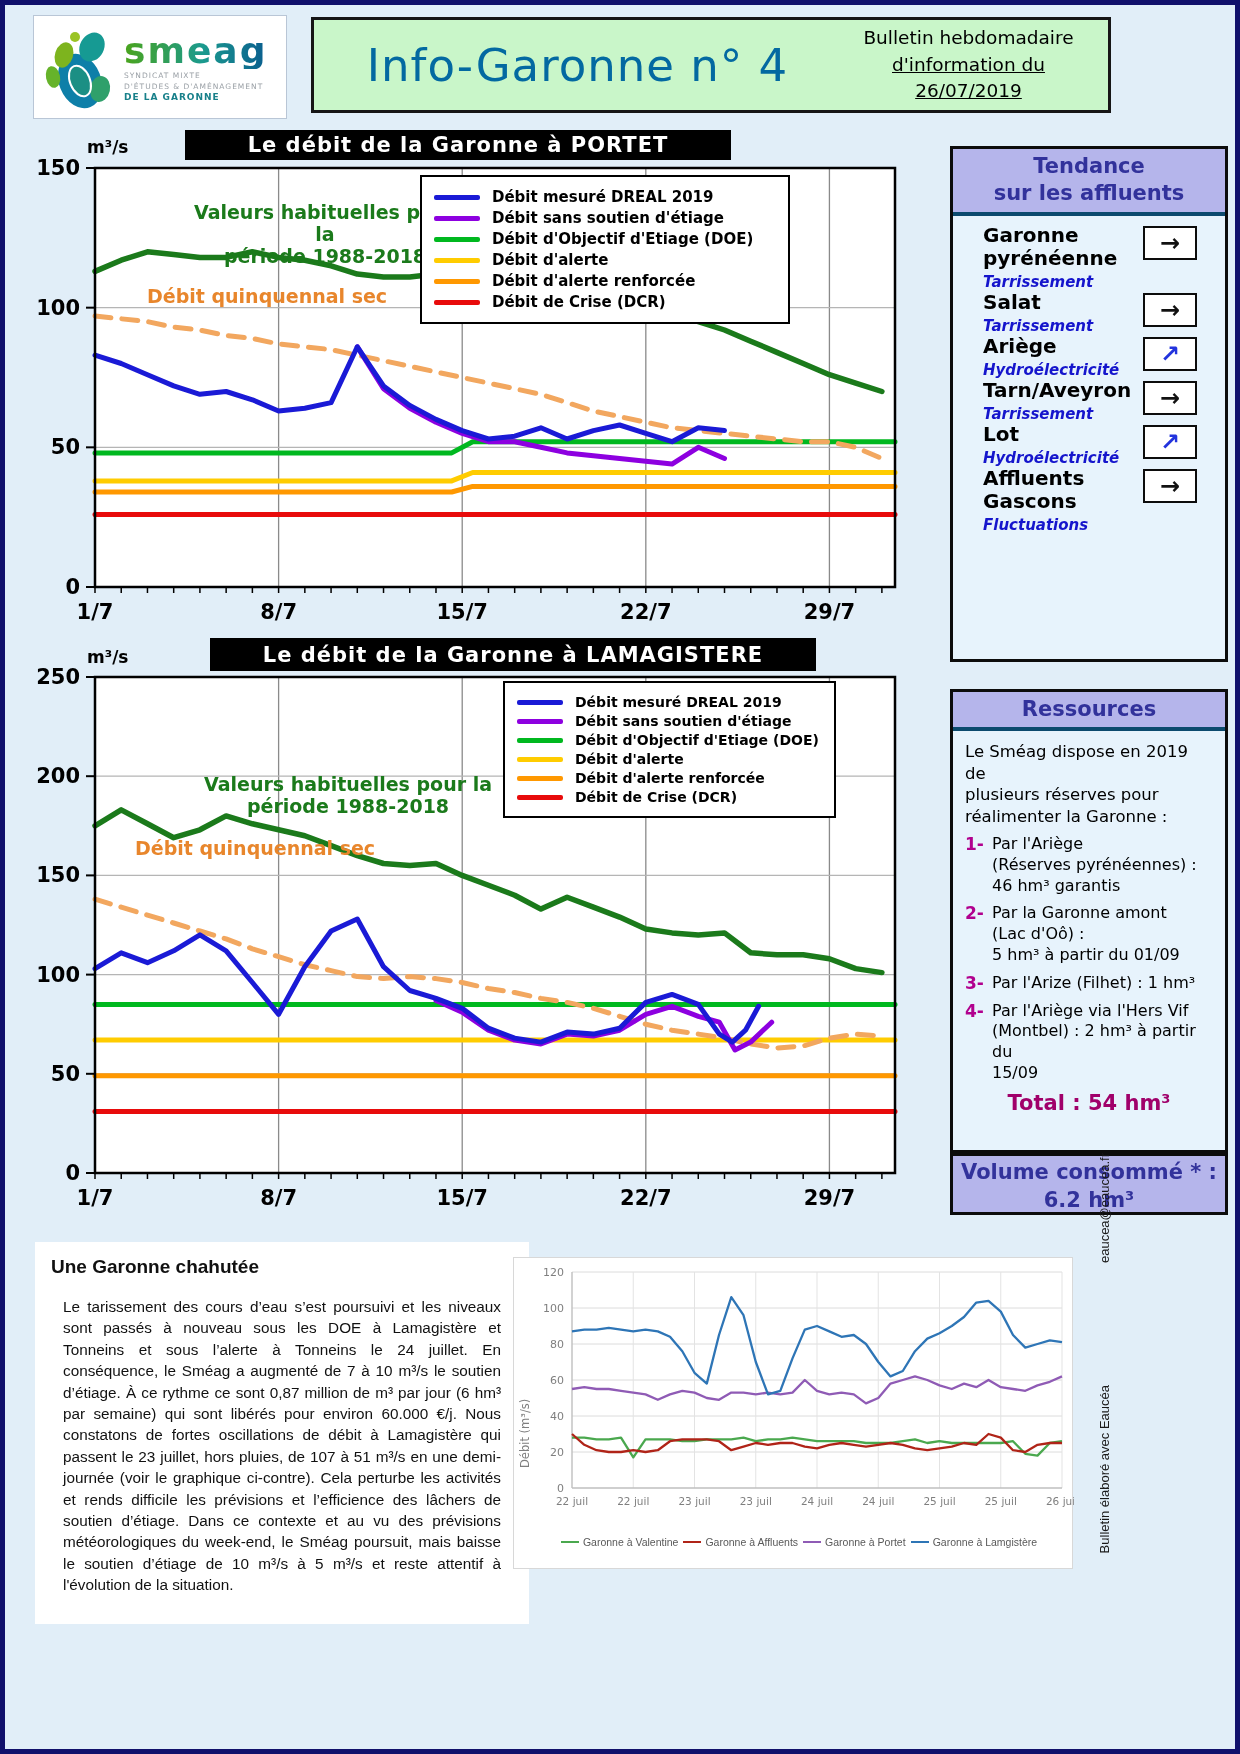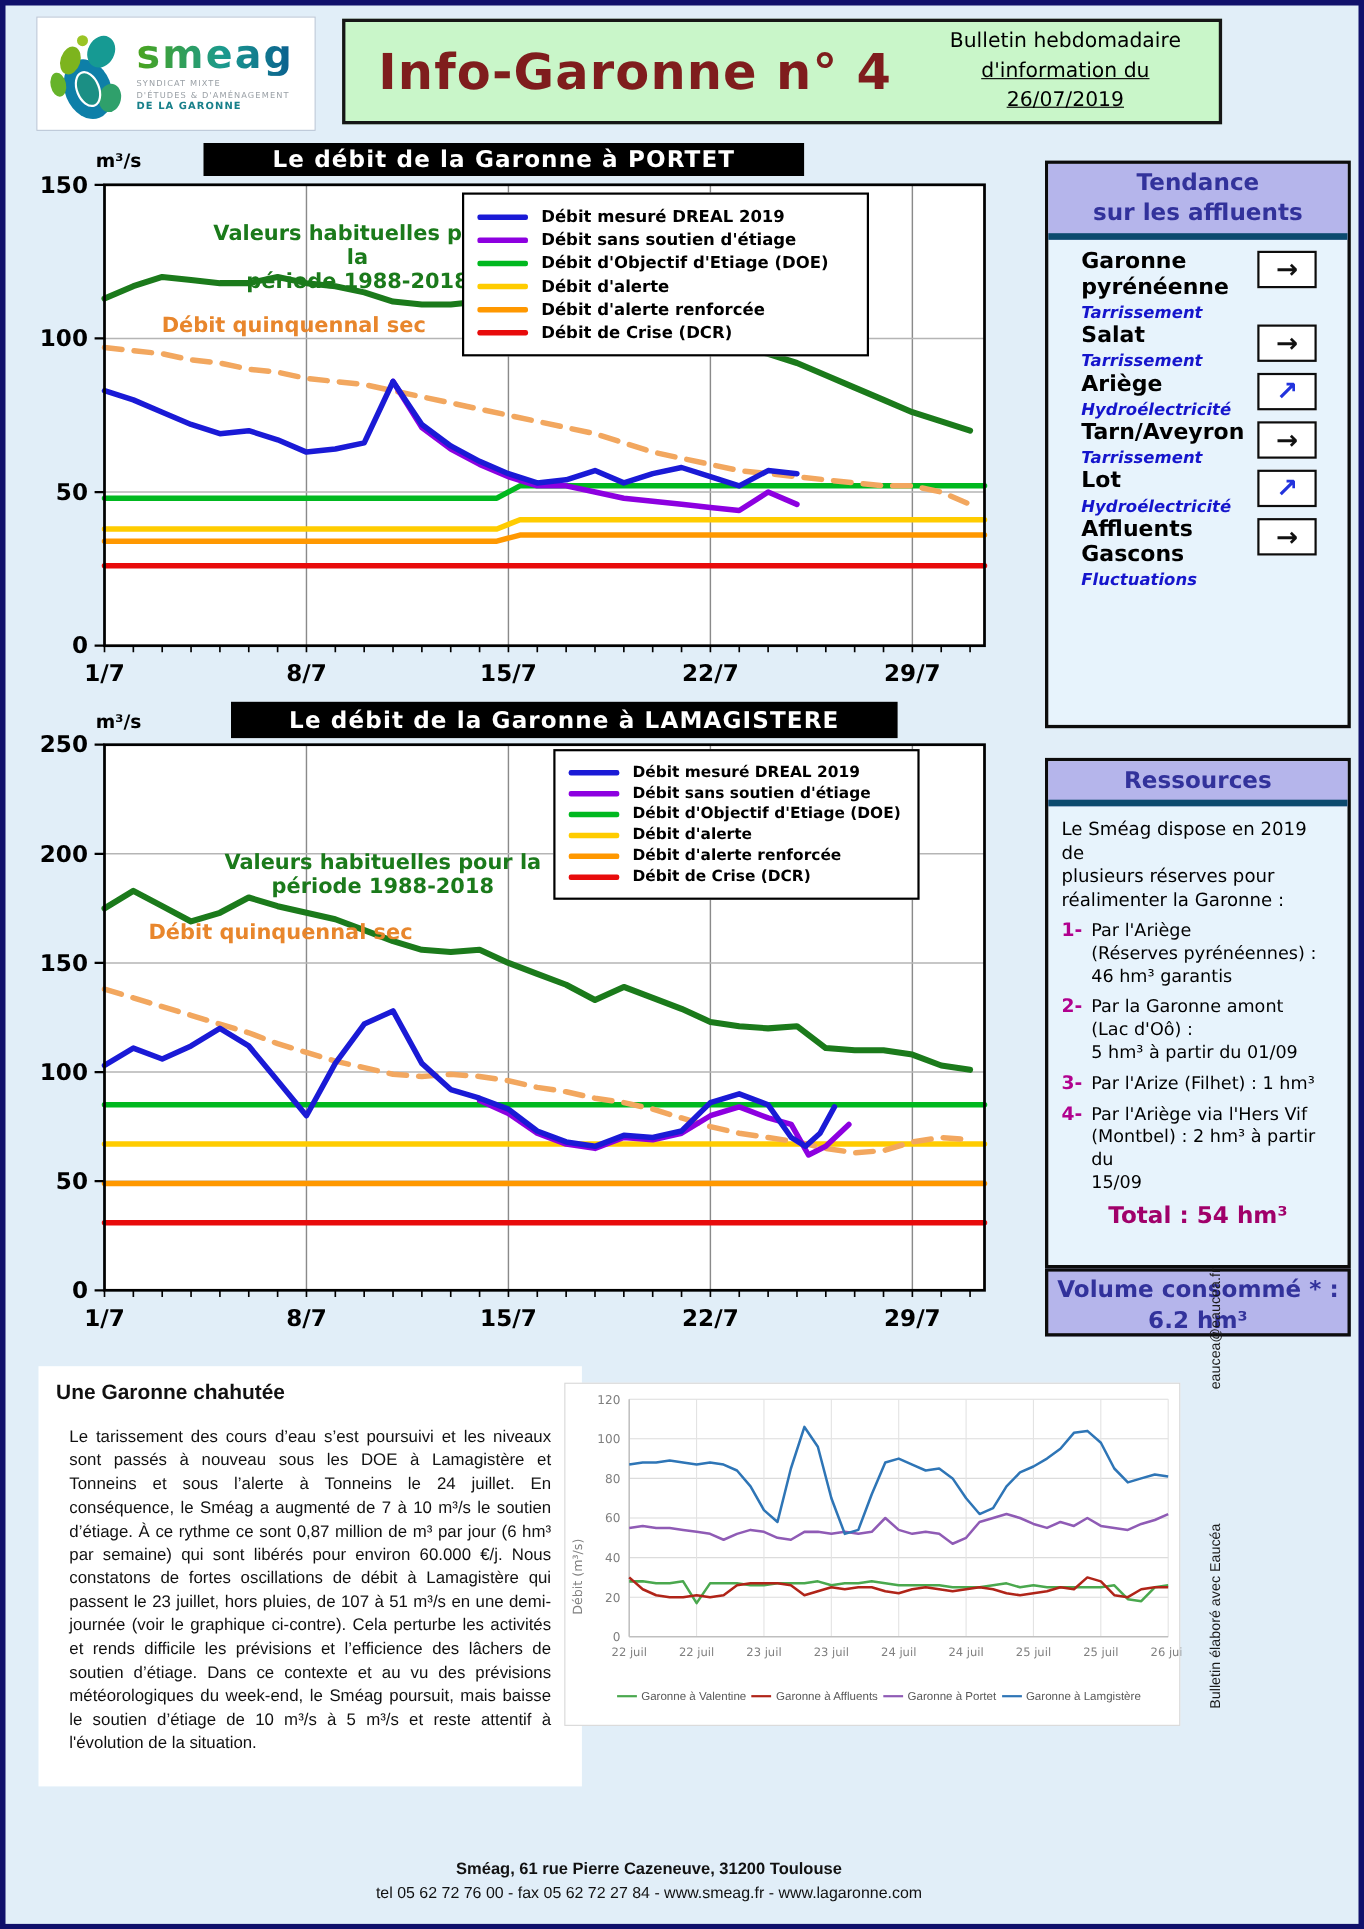--- a/index.html
+++ b/index.html
@@ -11,21 +11,21 @@
             border:1px solid #b9c6d6;display:flex;align-items:center;}
   .logo-cluster{margin-left:6px;}
   .logo-textcol{margin-left:4px;}
   .logo-word{font-size:36px;font-weight:700;letter-spacing:2px;line-height:1;
              background:linear-gradient(90deg,#4aa41c 0%,#1b9a8e 55%,#0a5e8f 100%);
              -webkit-background-clip:text;background-clip:text;color:transparent;}
   .logo-sub1{font-size:7.5px;color:#9aa0a6;letter-spacing:1px;margin-top:2px;}
   .logo-sub3{font-size:9px;color:#18808a;font-weight:700;letter-spacing:1px;margin-top:1px;}
   .title-box{position:absolute;left:306px;top:12px;width:800px;height:96px;background:#c9f6c9;
              border:3px solid #161616;box-sizing:border-box;display:flex;align-items:center;}
-  .main-title{flex:1;text-align:center;font-size:45px;font-weight:700;color:#7f1d1d;letter-spacing:1px;}
+  .main-title{flex:1;text-align:center;font-size:45px;font-weight:400;color:#0369a1;letter-spacing:1px;}
   .subtitle{width:255px;padding-right:12px;text-align:center;font-size:18.5px;color:#000;line-height:1.45;}
   .subtitle .u{text-decoration:underline;}
   
   .chart-panel{position:absolute;left:30px;}
   #panel1{top:120px;width:890px;height:512px;}
   #panel2{top:630px;width:890px;height:600px;}
   .chart-titlebar{position:absolute;background:#000;color:#fff;font-weight:700;font-size:21px;
                   display:flex;align-items:center;justify-content:center;letter-spacing:1px;z-index:5;}
   #panel1 .chart-titlebar{left:150px;top:5px;width:546px;height:30px;}
   #panel2 .chart-titlebar{left:175px;top:3px;width:606px;height:33px;}
@@ -40,21 +40,21 @@
   #panel2 .lg-label{font-size:14px;}
   .ann{position:absolute;font-weight:700;white-space:pre-line;z-index:4;}
   .ann-hab{color:#1b7a1b;font-size:19px;text-align:center;}
   .ann-quin{color:#e8862c;font-size:19px;}
   #panel1 .ann-hab{left:150px;top:76px;width:280px;}
   #panel1 .ann-quin{left:112px;top:160px;}
   #panel2 .ann-hab{left:168px;top:138px;width:290px;}
   #panel2 .ann-quin{left:100px;top:202px;}
   
   .side-box{position:absolute;left:945px;width:278px;border:3px solid #0c0c0c;box-sizing:border-box;background:#e7f3fc;}
-  .side-head{background:#b5b5eb;border-bottom:6px solid #0c4a6e;color:#32329b;font-weight:700;
+  .side-head{background:#b5b5eb;border-bottom:4px solid #0c4a6e;color:#32329b;font-weight:700;
              font-size:21px;text-align:center;line-height:1.3;padding:4px 0;}
   #tendance{top:141px;height:516px;}
   .t-body{display:flex;flex-direction:column;justify-content:flex-start;height:calc(100% - 68px);padding:8px 16px 10px;}
   .t-item{display:flex;justify-content:space-between;align-items:flex-start;padding:0 12px 0 14px;}
   .t-name{font-size:20px;font-weight:700;color:#000;line-height:1.15;}
   .t-status{font-size:15px;font-weight:700;font-style:italic;color:#1515cc;margin-top:3px;}
   .t-arrow{width:54px;height:34px;background:#fff;border:2.5px solid #0c0c0c;box-sizing:border-box;
            display:flex;align-items:center;justify-content:center;font-size:24px;font-weight:900;color:#111;flex:0 0 auto;margin-top:2px;}
   .t-arrow.up{color:#2233dd;}
   #ressources{top:684px;height:464px;}
@@ -471,18 +471,14 @@
         <div class="il-entry">
           <span class="il-swatch" style="background: rgb(46, 117, 182);"></span>
           <span class="il-label">Garonne à Lamgistère</span>
         </div>
       </div>
   </div>
 
   <div class="vt" id="vt-mail">eaucea@eaucea.fr</div>
   <div class="vt" id="vt-credit">Bulletin élaboré avec Eaucéa</div>
 
-  <div class="footer">
-    <div class="f1">Sméag, 61 rue Pierre Cazeneuve, 31200 Toulouse</div>
-    <div class="f2">tel 05 62 72 76 00 - fax 05 62 72 27 84  - www.smeag.fr - www.lagaronne.com</div>
-  </div>
 
 </div>
 
 </body></html>

